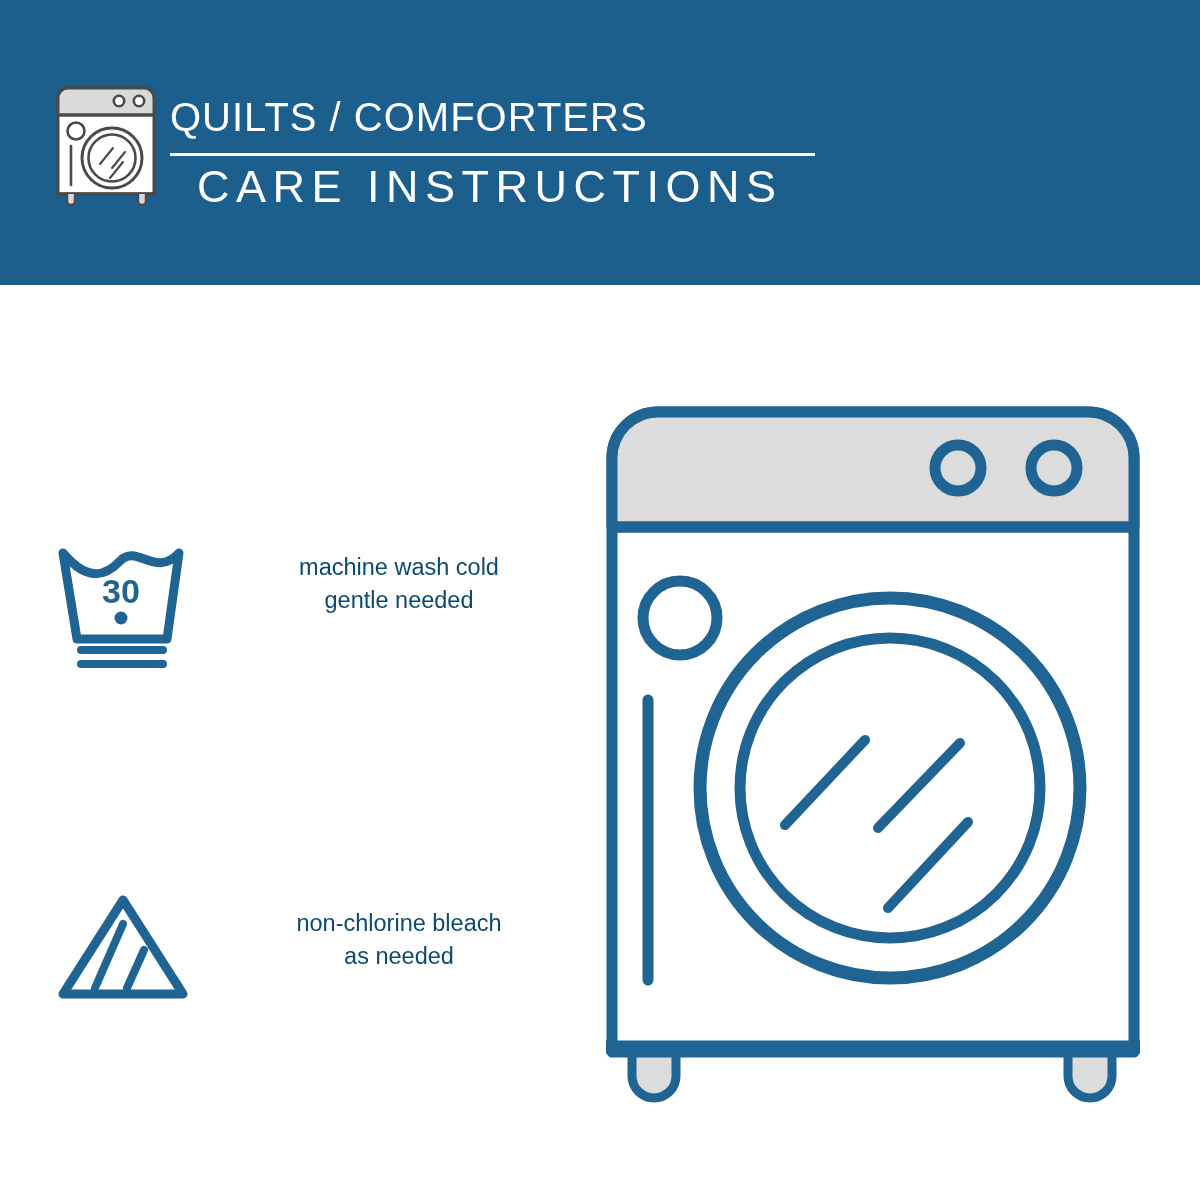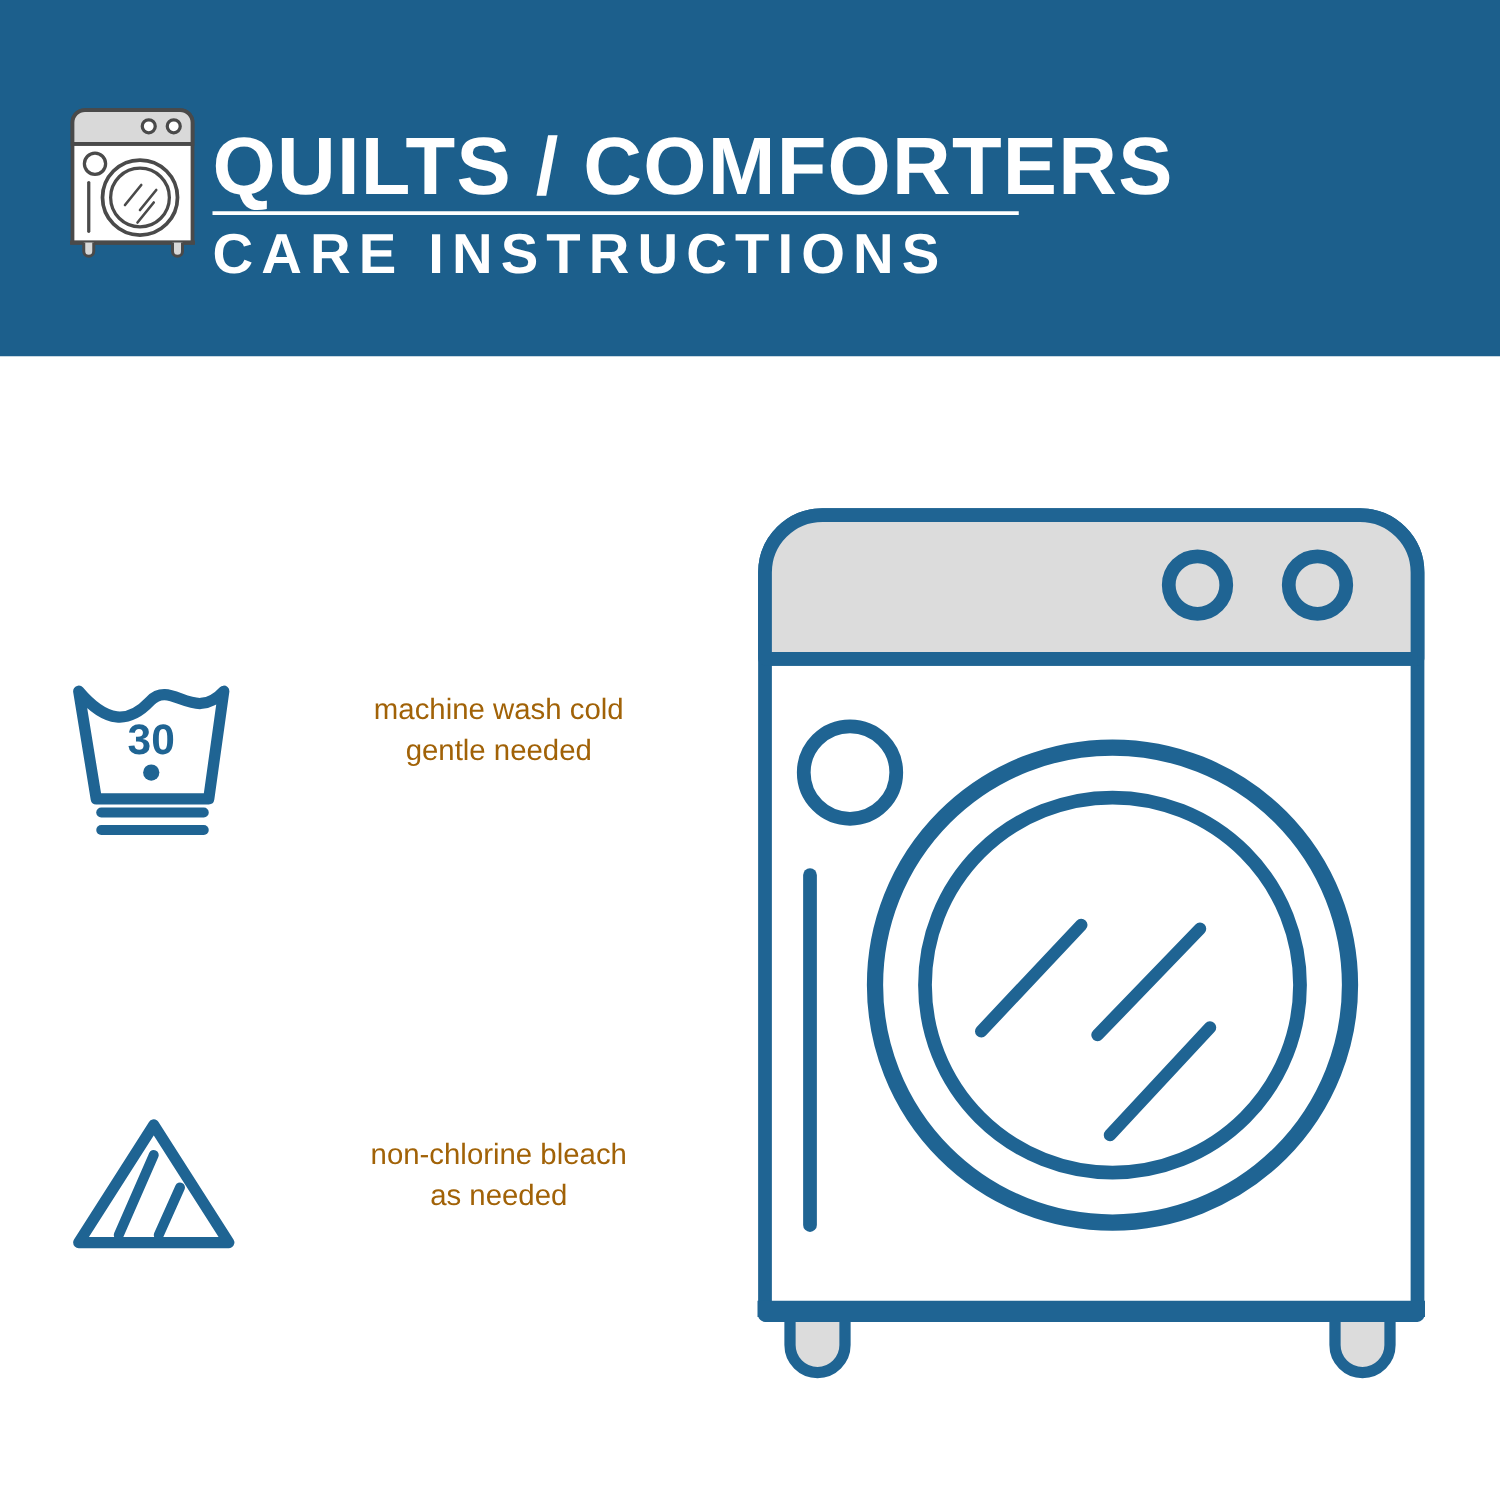--- a/index.html
+++ b/index.html
@@ -37,43 +37,43 @@
     height: 126px;
   }
   #header-titles {
     position: absolute;
     left: 170px;
     top: 88px;
     width: 650px;
   }
   .title-line1 {
     color: #ffffff;
-    font-size: 65px;
-    font-weight: 700;
+    font-size: 40px;
+    font-weight: 400;
     letter-spacing: 1.0px;
     line-height: 58px;
     white-space: nowrap;
     font-family: "Liberation Sans", sans-serif;
-    margin-top: 16px;
   }
   .title-divider {
     width: 645px;
     height: 3px;
     background: #ffffff;
     margin-top: 7px;
     margin-bottom: 6px;
   }
   .title-line2 {
     color: #ffffff;
     font-size: 45px;
-    font-weight: 700;
+    font-weight: 400;
     letter-spacing: 6.5px;
     line-height: 50px;
     white-space: nowrap;
     font-family: "Liberation Sans", sans-serif;
+    margin-left: 27px;
   }
 
   
   #symbol-list {
     position: absolute;
     left: 0;
     top: 285px;
     width: 560px;
     height: 915px;
   }
@@ -88,21 +88,21 @@
     left: 55px;
     top: 0;
     width: 150px;
     height: 130px;
   }
   .care-row .txt {
     position: absolute;
     left: 254px;
     top: 0;
     width: 290px;
-    color: #a16207;
+    color: #0c4a6e;
     font-size: 23.5px;
     line-height: 32.5px;
     font-family: "Liberation Sans", sans-serif;
     font-weight: 400;
   }
   .txt div { white-space: nowrap; }
 
   
   #row-wash   { top: 128px; text-align: center; }
   #row-bleach { top: 300px; }

